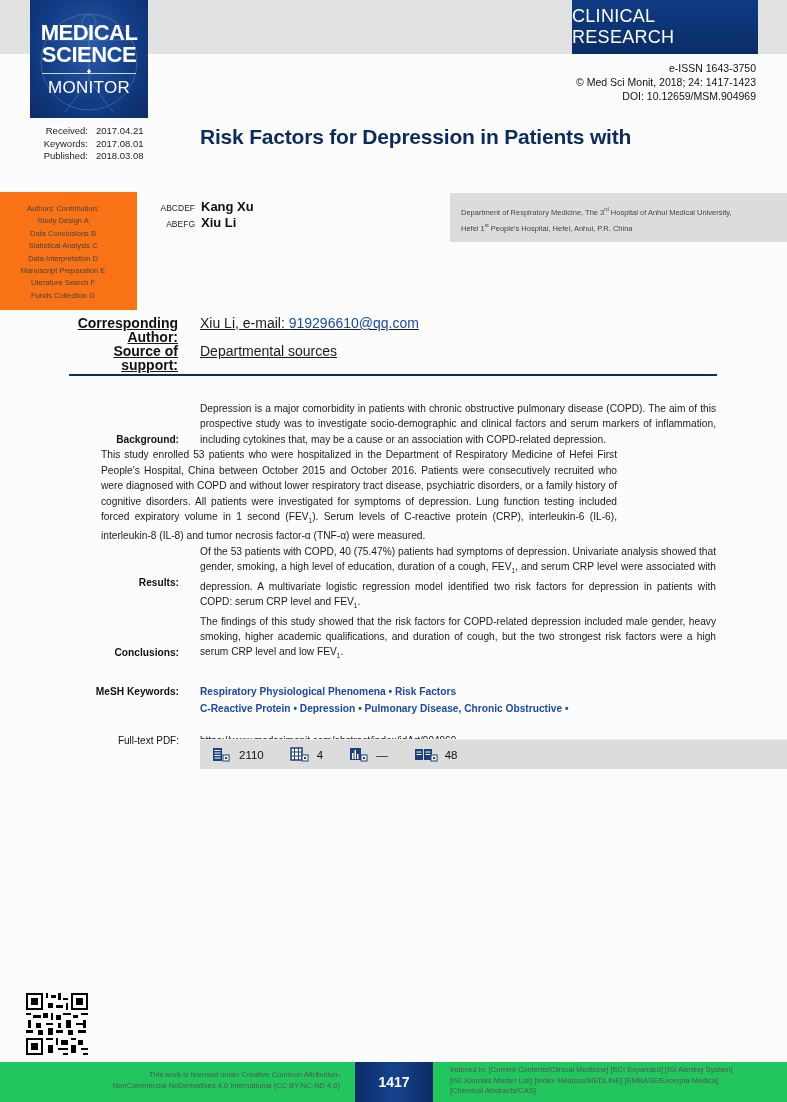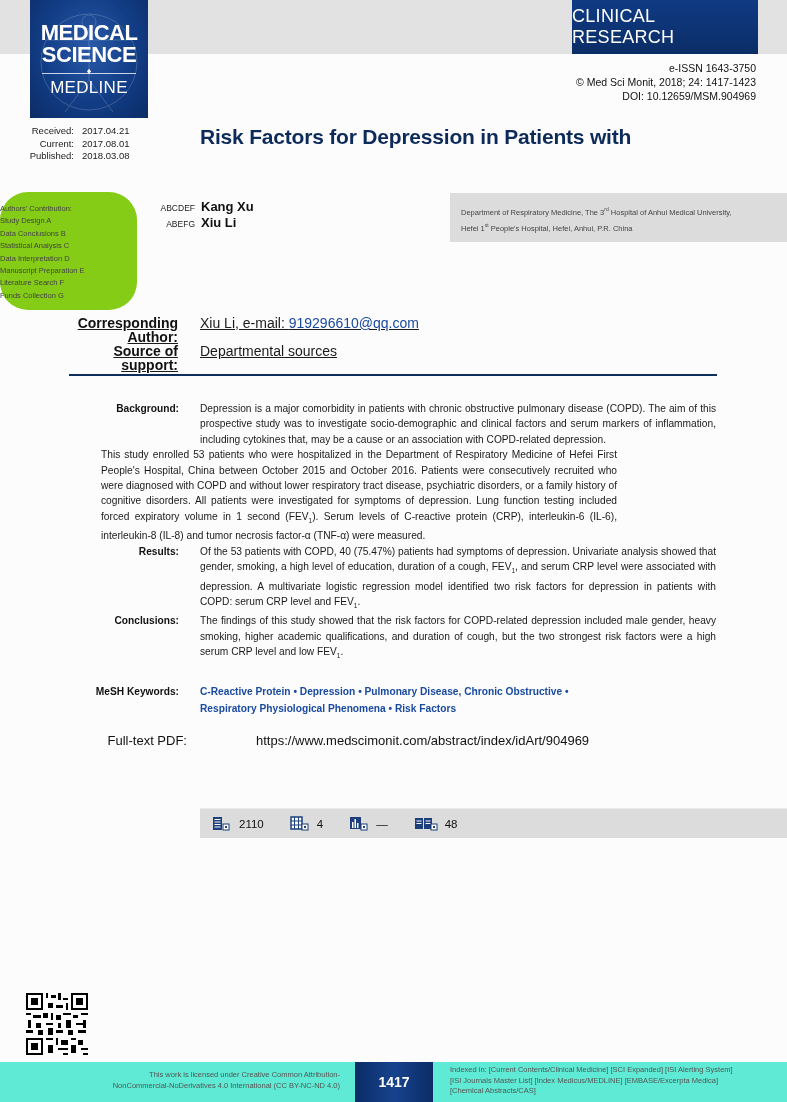--- a/index.html
+++ b/index.html
@@ -23,66 +23,66 @@
   .logo .figure { position: absolute; left: 0; top: 0; width: 118px; height: 118px; opacity: 0.18; }
 
   .section-banner {
     position: absolute; left: 572px; top: 0; width: 186px; height: 54px;
     background: linear-gradient(180deg, #0f3b84 0%, #0b2d66 100%);
     color: #fff; font-size: 18px; display: flex; align-items: center; justify-content: center;
     letter-spacing: 0.3px;
   }
   .meta-right { position: absolute; right: 31px; top: 61px; text-align: right; font-size: 10.5px; line-height: 14px; color: #111; }
 
-  .dates { position: absolute; left: 28px; top: 125px; font-size: 9.5px; line-height: 12.5px; color: #222; }
+  .dates { position: absolute; left: 42px; top: 125px; font-size: 9.5px; line-height: 12.5px; color: #222; }
   .dates .row { display: flex; }
   .dates .k { width: 46px; text-align: right; margin-right: 8px; }
 
   .title { position: absolute; left: 200px; top: 124px; width: 500px; font-size: 21px; line-height: 25px; font-weight: bold; color: #0d2b5a; letter-spacing: -0.2px; }
 
   
-  .contrib-box { position: absolute; left: 0; top: 192px; width: 137px; height: 118px; background: #84cc16; padding: 11px 11px 0 0; text-align: left; font-size: 7.5px; line-height: 12.4px; color: #444; border-radius: 28px; }
+  .contrib-box { position: absolute; left: 0; top: 192px; width: 137px; height: 118px; background: #f97316; padding: 11px 11px 0 0; text-align: center; font-size: 7.5px; line-height: 12.4px; color: #444; }
   .authors { position: absolute; left: 150px; top: 199px; }
   .author-row { display: flex; align-items: baseline; height: 16px; }
   .author-row .codes { width: 45px; text-align: right; font-size: 8.5px; color: #222; margin-right: 6px; }
   .author-row .name { font-weight: bold; font-size: 13px; color: #111; }
   .affil-box { position: absolute; left: 450px; top: 193px; width: 337px; height: 49px; background: #dcdcdc; padding: 10px 11px; font-size: 7.5px; line-height: 12px; color: #444; }
   .affil-box sup { font-size: 5px; }
 
   .corr { position: absolute; left: 60px; top: 316px; font-size: 14px; line-height: 14px; text-decoration: underline; }
   .corr .row { display: flex; }
   .corr .k { width: 118px; text-align: right; font-weight: bold; margin-right: 22px; color: #111; }
   .corr .email { color: #1a4aa0; }
 
   .rule { position: absolute; left: 69px; top: 374px; width: 648px; height: 2px; background: #0e2e5c; }
 
   
   .abstract { position: absolute; left: 80px; top: 401px; width: 640px; }
   .abs-row { display: flex; font-size: 10.2px; line-height: 15.4px; color: #1a1a1a; }
-  .abs-row .k { width: 99px; text-align: right; font-weight: bold; color: #111; flex-shrink: 0; }
+  .abs-row .k { width: 99px; text-align: right; font-weight: bold; color: #111; flex-shrink: 0; margin-top: 31px; }
   .abs-row .v { margin-left: 21px; width: 516px; text-align: justify; }
   .abs-row sub { font-size: 6.5px; }
 
   .mesh { position: absolute; left: 80px; top: 683px; width: 640px; font-size: 10.2px; line-height: 17px; }
   .mesh .k { position: absolute; left: 0; width: 99px; text-align: right; font-weight: bold; color: #111; }
   .mesh .v { margin-left: 120px; color: #1a4aa0; font-weight: bold; }
 
-  .fulltext { position: absolute; left: 88px; top: 733px; font-size: 13px; line-height: 15px; display: flex; gap: 48px; }
+  .fulltext { position: absolute; left: 80px; top: 733px; font-size: 10px; line-height: 15px; display: flex; }
   .fulltext .k { width: 99px; text-align: right; color: #111; }
   .fulltext .v { margin-left: 21px; color: #111; }
 
-  .stats-bar { position: absolute; left: 200px; top: 808px; width: 587px; height: 30px; background: #dcdcdc; border-top: 1px solid #ececec; display: flex; align-items: center; padding-left: 12px; }
+  .stats-bar { position: absolute; left: 200px; top: 739px; width: 587px; height: 30px; background: #dcdcdc; border-top: 1px solid #ececec; display: flex; align-items: center; padding-left: 12px; }
   .stat { display: flex; align-items: center; margin-right: 26px; }
   .stat svg { width: 22px; height: 16px; margin-right: 5px; }
   .stat .val { font-size: 11.5px; color: #111; }
 
   .qr { position: absolute; left: 26px; top: 993px; width: 62px; height: 62px; }
 
   
-  .footer { position: absolute; left: 0; top: 1062px; width: 787px; height: 40px; background: #5eead4; }
+  .footer { position: absolute; left: 0; top: 1062px; width: 787px; height: 40px; background: #22c55e; }
   .footer .license { position: absolute; right: 447px; top: 8px; text-align: right; font-size: 7.5px; line-height: 10.5px; color: #555; }
   .page-num { position: absolute; left: 355px; top: 1062px; width: 78px; height: 40px; background: linear-gradient(90deg, #0b2c66 0%, #17438e 50%, #0b2c66 100%); color: #fff; font-weight: bold; font-size: 14px; display: flex; align-items: center; justify-content: center; }
   .footer .indexed { position: absolute; left: 450px; top: 3px; width: 320px; font-size: 7.5px; line-height: 10.5px; color: #555; }
 </style>
 </head>
 <body>
 
 <div class="top-band"></div>
 
 <div class="logo">
@@ -90,38 +90,38 @@
     <circle cx="59" cy="62" r="48" fill="none" stroke="#fff" stroke-width="1"></circle>
     <circle cx="59" cy="22" r="7" fill="none" stroke="#fff" stroke-width="1"></circle>
     <line x1="59" y1="29" x2="59" y2="80" stroke="#fff"></line>
     <line x1="15" y1="40" x2="103" y2="40" stroke="#fff"></line>
     <line x1="59" y1="80" x2="35" y2="112" stroke="#fff"></line>
     <line x1="59" y1="80" x2="83" y2="112" stroke="#fff"></line>
   </svg>
   <span class="l1">MEDICAL</span>
   <span class="l2">SCIENCE</span>
   <div class="sep"></div>
-  <span class="l3">MEDLINE</span>
+  <span class="l3">MONITOR</span>
 </div>
 
 <div class="section-banner">CLINICAL RESEARCH</div>
 
 <div class="meta-right">
   <div>e-ISSN 1643-3750</div>
   <div>© Med Sci Monit, 2018; 24: 1417-1423</div>
   <div>DOI: 10.12659/MSM.904969</div>
 </div>
 
 <div class="dates">
   <div class="row">
     <span class="k">Received:</span>
       <span>2017.04.21</span>
   </div>
   <div class="row">
-    <span class="k">Current:</span>
+    <span class="k">Keywords:</span>
       <span>2017.08.01</span>
   </div>
   <div class="row">
     <span class="k">Published:</span>
       <span>2018.03.08</span>
   </div>
 </div>
 
 <h1 class="title">
   <span>Risk Factors for Depression in Patients with</span><br>
@@ -180,22 +180,22 @@
     <span class="v"><span>Of the 53 patients with COPD, 40 (75.47%) patients had symptoms of depression. Univariate analysis showed that gender, smoking, a high level of education, duration of a cough, FEV</span><sub>1</sub><span>, and serum CRP level were associated with depression. A multivariate logistic regression model identified two risk factors for depression in patients with COPD: serum CRP level and FEV</span><sub>1</sub><span>.</span></span>
   </div>
   <div class="abs-row">
     <span class="k">Conclusions:</span>
     <span class="v"><span>The findings of this study showed that the risk factors for COPD-related depression included male gender, heavy smoking, higher academic qualifications, and duration of cough, but the two strongest risk factors were a high serum CRP level and low FEV</span><sub>1</sub><span>.</span></span>
   </div>
 </div>
 
 <div class="mesh">
   <span class="k">MeSH Keywords:</span>
+  <div class="v">Respiratory Physiological Phenomena • Risk Factors</div>
   <div class="v">C-Reactive Protein • Depression • Pulmonary Disease, Chronic Obstructive •</div>
-  <div class="v">Respiratory Physiological Phenomena • Risk Factors</div>
 </div>
 
 <div class="fulltext">
   <span class="k">Full-text PDF:</span>
   <a class="v">https://www.medscimonit.com/abstract/index/idArt/904969</a>
 </div>
 
 <div class="stats-bar">
   <div class="stat">
     <svg viewBox="0 0 22 16">

